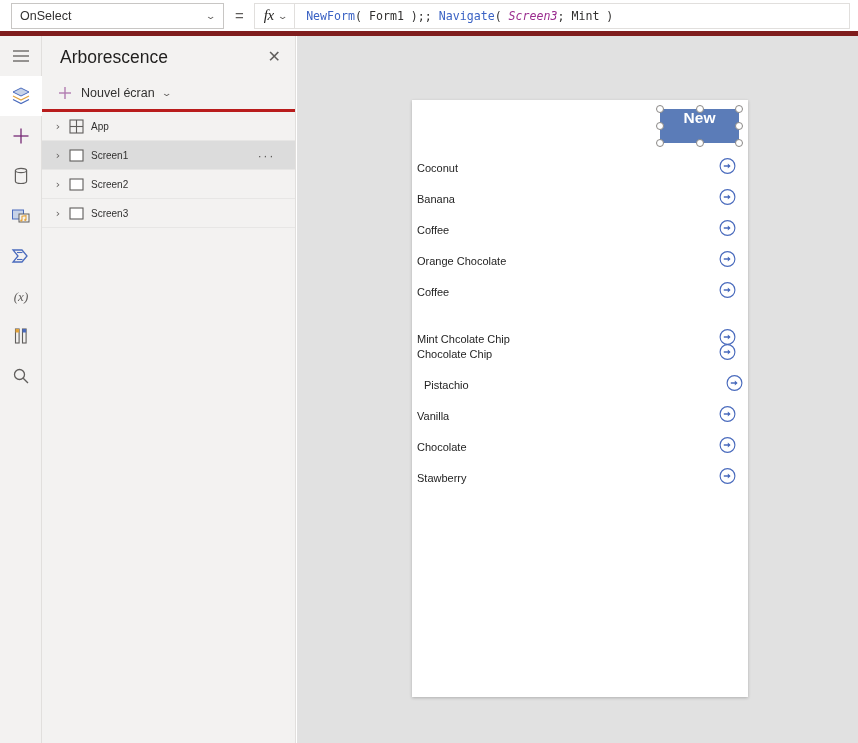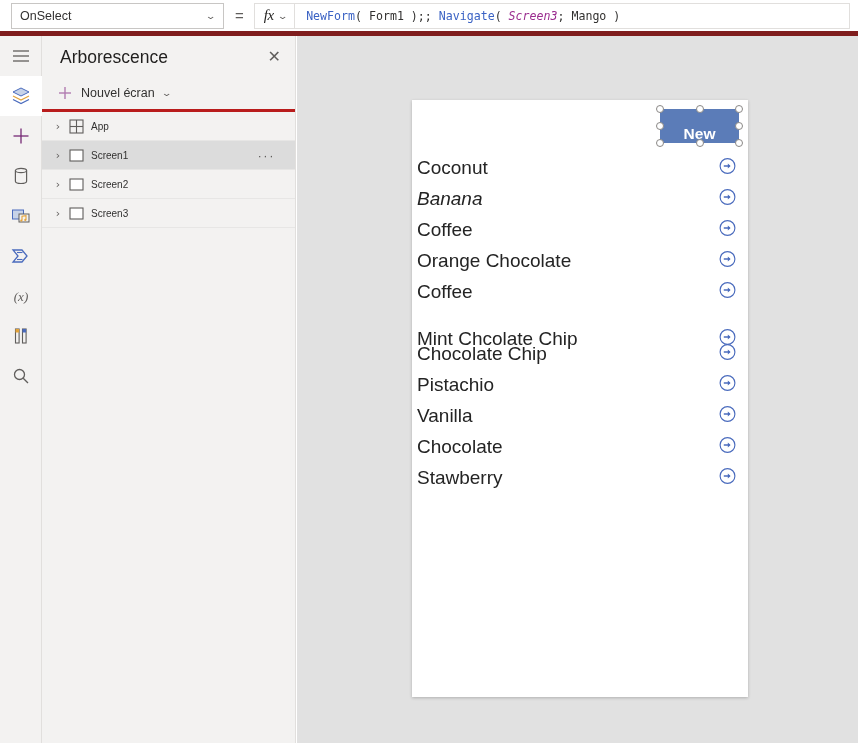--- a/index.html
+++ b/index.html
@@ -126,30 +126,30 @@
   }
   #phone-canvas {
     position: absolute; left: 115px; top: 64px; width: 336px; height: 597px;
     background: #ffffff; box-shadow: 0 1px 3px rgba(0,0,0,0.22);
   }
   .gallery-row {
     position: absolute; left: 0; width: 336px; height: 31px;
     display: flex; align-items: center;
   }
   .gallery-row .rlabel {
-    font-size: 19px; color: #242424; margin-left: 5px;
+    font-size: 11px; color: #242424; margin-left: 5px;
   }
   .gallery-row .arrow-ico {
     position: absolute; right: 12px; top: 50%; transform: translateY(-50%);
   }
 
   
   #new-button {
     position: absolute; left: 248px; top: 9px; width: 79px; height: 34px;
-    background: #5b7cb8; display: flex; align-items: flex-end; justify-content: center;
+    background: #5b7cb8; display: flex; align-items: flex-start; justify-content: center;
     cursor: pointer;
   }
   #new-button .btxt {
     color: #ffffff; font-size: 15.5px; font-weight: 700;
   }
   #selection-box {
     position: absolute; left: 248px; top: 9px; width: 79px; height: 34px;
     pointer-events: none;
   }
   #selection-box .hnd {
@@ -171,21 +171,21 @@
 <div id="formula-bar">
   <div id="prop-select">
     <span>OnSelect</span>
     <span class="caret">⌄</span>
   </div>
   <span class="equals-sign">=</span>
   <div id="fx-zone">
     <span class="fx">fx</span>
     <span class="caret">⌄</span>
   </div>
-  <div id="formula-input"><span class="tok-fn">NewForm</span><span class="tok-punct">( </span><span class="tok-ident">Form1</span><span class="tok-punct"> );; </span><span class="tok-fn">Navigate</span><span class="tok-punct">( </span><span class="tok-screen">Screen3</span><span class="tok-punct">; </span><span class="tok-ident">Mango</span><span class="tok-punct"> )</span></div>
+  <div id="formula-input"><span class="tok-fn">NewForm</span><span class="tok-punct">( </span><span class="tok-ident">Form1</span><span class="tok-punct"> );; </span><span class="tok-fn">Navigate</span><span class="tok-punct">( </span><span class="tok-screen">Screen3</span><span class="tok-punct">; </span><span class="tok-ident">Mint</span><span class="tok-punct"> )</span></div>
 </div>
 
 <div id="left-rail">
   <div class="rail-btn">
     <svg width="18" height="14" viewBox="0 0 18 14">
         <g stroke="#605e5c" stroke-width="1.3">
       <line x1="1" y1="2" x2="17" y2="2"></line>
           <line x1="1" y1="7" x2="17" y2="7"></line>
           <line x1="1" y1="12" x2="17" y2="12"></line>
     </g>
@@ -324,21 +324,21 @@
   <div id="phone-canvas">
     <div id="gallery-rows">
         <div class="gallery-row" style="top: 52px;">
           <span class="rlabel">Coconut</span>
           <span class="arrow-ico"><svg width="17" height="17" viewBox="0 0 17 17">
               <circle cx="8.5" cy="8.5" r="7.4" fill="none" stroke="#4a6bbd" stroke-width="1.15"></circle>
               <path d="M4.8 8.5 L10.6 8.5" stroke="#4a6bbd" stroke-width="1.3"></path>
               <path d="M8.8 6.0 L11.6 8.5 L8.8 11.0 Z" fill="#4a6bbd"></path>
             </svg></span>
         </div>
-        <div class="gallery-row" style="top: 83px; font-style: italic;">
+        <div class="gallery-row" style="top: 83px;">
           <span class="rlabel">Banana</span>
           <span class="arrow-ico"><svg width="17" height="17" viewBox="0 0 17 17">
               <circle cx="8.5" cy="8.5" r="7.4" fill="none" stroke="#4a6bbd" stroke-width="1.15"></circle>
               <path d="M4.8 8.5 L10.6 8.5" stroke="#4a6bbd" stroke-width="1.3"></path>
               <path d="M8.8 6.0 L11.6 8.5 L8.8 11.0 Z" fill="#4a6bbd"></path>
             </svg></span>
         </div>
         <div class="gallery-row" style="top: 114px;">
           <span class="rlabel">Coffee</span>
           <span class="arrow-ico"><svg width="17" height="17" viewBox="0 0 17 17">
@@ -372,21 +372,21 @@
             </svg></span>
         </div>
         <div class="gallery-row" style="top: 238px;">
           <span class="rlabel">Chocolate Chip</span>
           <span class="arrow-ico"><svg width="17" height="17" viewBox="0 0 17 17">
               <circle cx="8.5" cy="8.5" r="7.4" fill="none" stroke="#4a6bbd" stroke-width="1.15"></circle>
               <path d="M4.8 8.5 L10.6 8.5" stroke="#4a6bbd" stroke-width="1.3"></path>
               <path d="M8.8 6.0 L11.6 8.5 L8.8 11.0 Z" fill="#4a6bbd"></path>
             </svg></span>
         </div>
-        <div class="gallery-row" style="top: 269px;">
+        <div class="gallery-row" style="top: 269px; margin-left: 7px;">
           <span class="rlabel">Pistachio</span>
           <span class="arrow-ico"><svg width="17" height="17" viewBox="0 0 17 17">
               <circle cx="8.5" cy="8.5" r="7.4" fill="none" stroke="#4a6bbd" stroke-width="1.15"></circle>
               <path d="M4.8 8.5 L10.6 8.5" stroke="#4a6bbd" stroke-width="1.3"></path>
               <path d="M8.8 6.0 L11.6 8.5 L8.8 11.0 Z" fill="#4a6bbd"></path>
             </svg></span>
         </div>
         <div class="gallery-row" style="top: 300px;">
           <span class="rlabel">Vanilla</span>
           <span class="arrow-ico"><svg width="17" height="17" viewBox="0 0 17 17">

